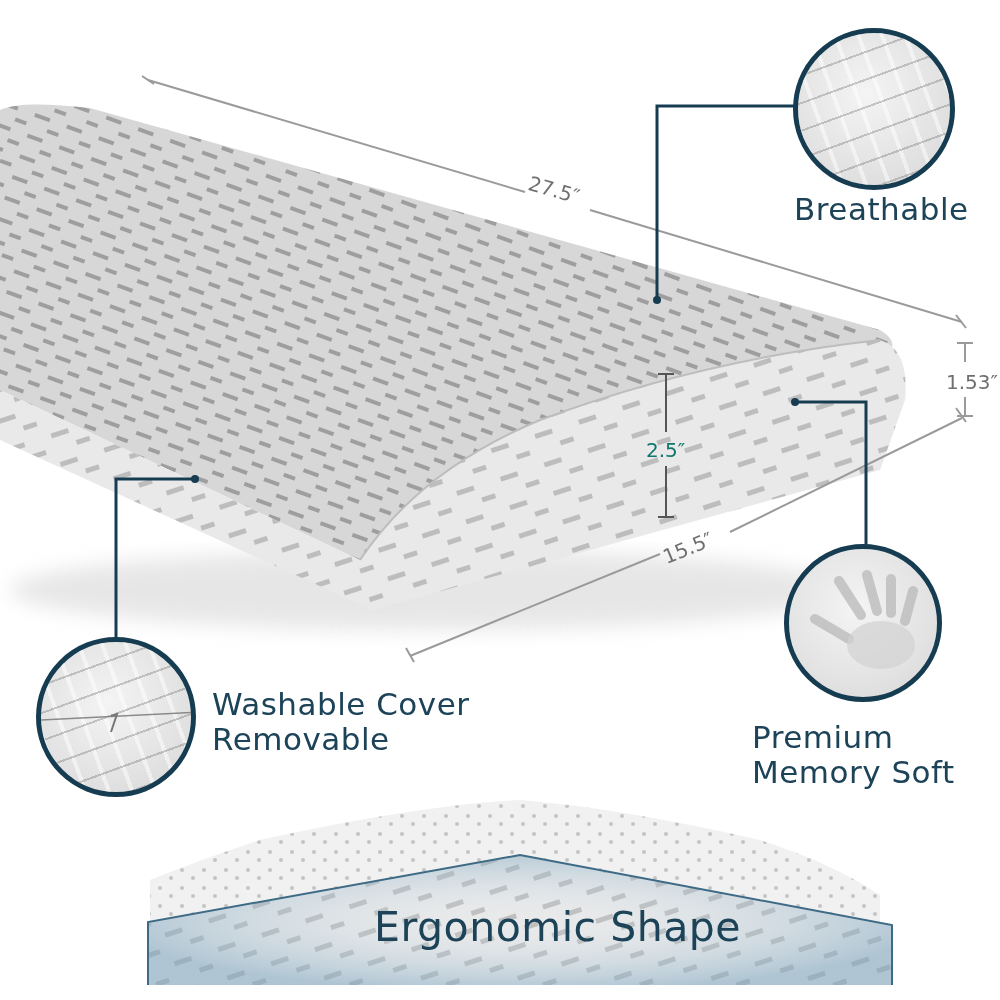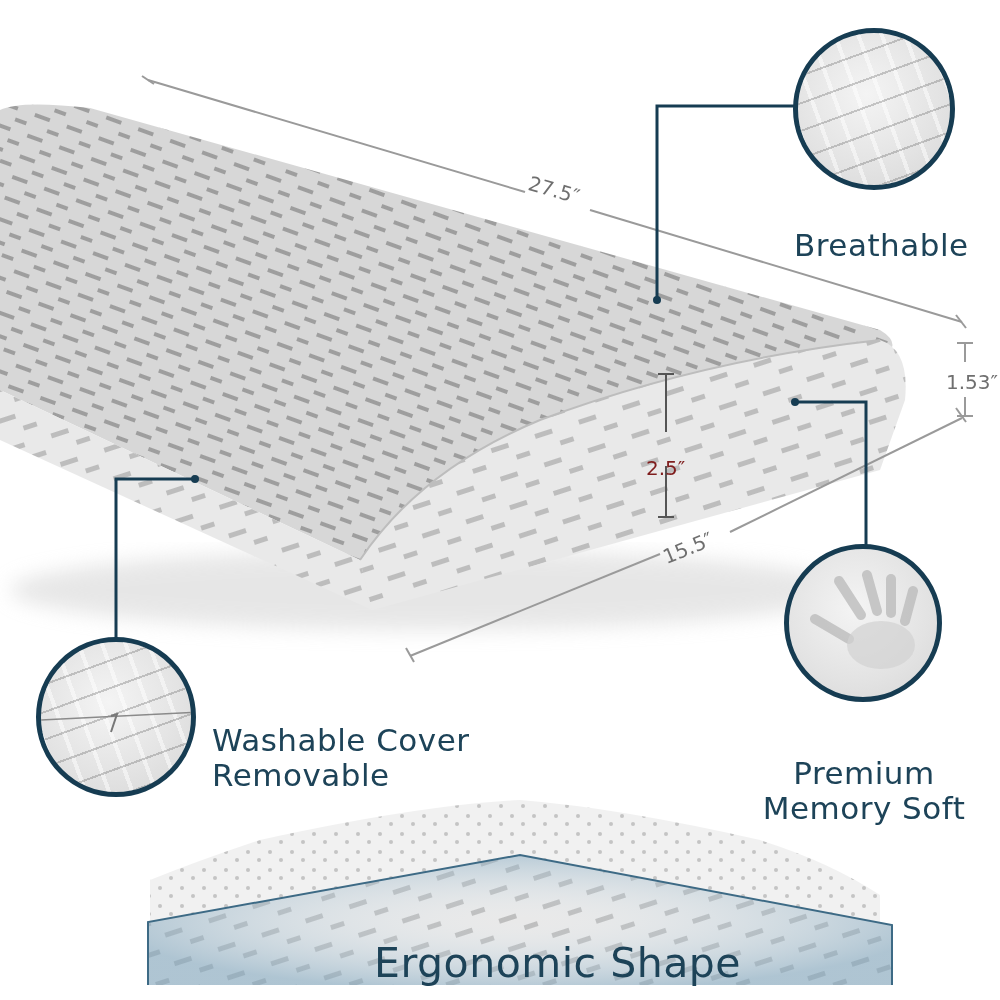--- a/index.html
+++ b/index.html
@@ -1,17 +1,17 @@
 <!DOCTYPE html>
 <html><head>
 <meta charset="utf-8">
 <style>
   html,body{margin:0;padding:0;background:#ffffff;}
   body{width:1000px;height:1000px;position:relative;overflow:hidden;font-family:"DejaVu Sans","Liberation Sans",sans-serif;}
-  .label{position:absolute;color:#1d4358;font-size:31px;line-height:35px;letter-spacing:0.5px;margin-top:36px;}
+  .label{position:absolute;color:#1d4358;font-size:31px;line-height:35px;letter-spacing:0.5px;}
   .dim{position:absolute;color:#6f6f6f;font-size:20px;font-family:"DejaVu Sans",sans-serif;}
   .circle{position:absolute;border:5px solid #163c52;border-radius:50%;box-sizing:border-box;overflow:hidden;
     background:radial-gradient(circle at 45% 40%,#f4f4f4 0%,#e3e3e3 60%,#d6d6d6 100%);}
   .weave{position:absolute;inset:0;
     background-image:repeating-linear-gradient(160deg,transparent 0 14px,rgba(110,110,110,.35) 14px 16px,transparent 16px 26px),
                      repeating-linear-gradient(70deg,transparent 0 18px,rgba(255,255,255,.5) 18px 22px);}
   svg{position:absolute;left:0;top:0;}
 </style>
 </head>
 <body>
@@ -84,21 +84,21 @@
   </g>
 
   <path d="M150 880 Q200 860 260 840 Q420 805 520 800 Q620 808 760 840 Q830 862 880 895 L880 972 L150 972 Z" fill="url(#dots)"></path>
   <path d="M148 922 L520 855 L892 925 L892 985 L148 985 Z" fill="url(#weaveSide)"></path>
   <path d="M148 922 L520 855 L892 925 L892 985 L148 985 Z" fill="url(#glow)"></path>
   <polyline points="148,985 148,922 520,855 892,925 892,985" fill="none" stroke="#3d6a85" stroke-width="2"></polyline>
 </svg>
 
 <div class="dim" style="left:528px;top:178px;transform:rotate(16deg);">27.5″</div>
 <div class="dim" style="left:662px;top:536px;transform:rotate(-22deg);">15.5″</div>
-<div class="dim" style="left:646px;top:438px;color:#7f1d1d;margin-top:18px;">2.5″</div>
+<div class="dim" style="left:646px;top:438px;color:#0f766e;">2.5″</div>
 <div class="dim" style="left:946px;top:370px;">1.53″</div>
 
 <div class="circle" style="left:793px;top:28px;width:162px;height:162px;">
     <div class="weave"></div>
   </div>
 <div class="circle" style="left:36px;top:637px;width:160px;height:160px;">
     <div class="weave"></div>
   <svg width="160" height="160">
       <line x1="0" y1="78" x2="160" y2="70" stroke="#8a8a8a" stroke-width="1.5"></line>
       <path d="M70 74 L76 72 L70 90" stroke="#777" stroke-width="2" fill="none"></path>
@@ -117,17 +117,17 @@
   </svg>
 </div>
 
 <div class="label" style="left:794px;top:192px;">
   <div>Breathable</div>
 </div>
 <div class="label" style="left:212px;top:687px;">
   <div>Washable Cover</div>
   <div>Removable</div>
 </div>
-<div class="label" style="left:752px;top:720px;width:224px;text-align:center;">
+<div class="label" style="left:752px;top:720px;width:224px;">
   <div>Premium</div>
   <div>Memory Soft</div>
 </div>
 <div class="label" style="left:374px;top:910px;font-size:41px;">Ergonomic Shape</div>
 
 </body></html>

